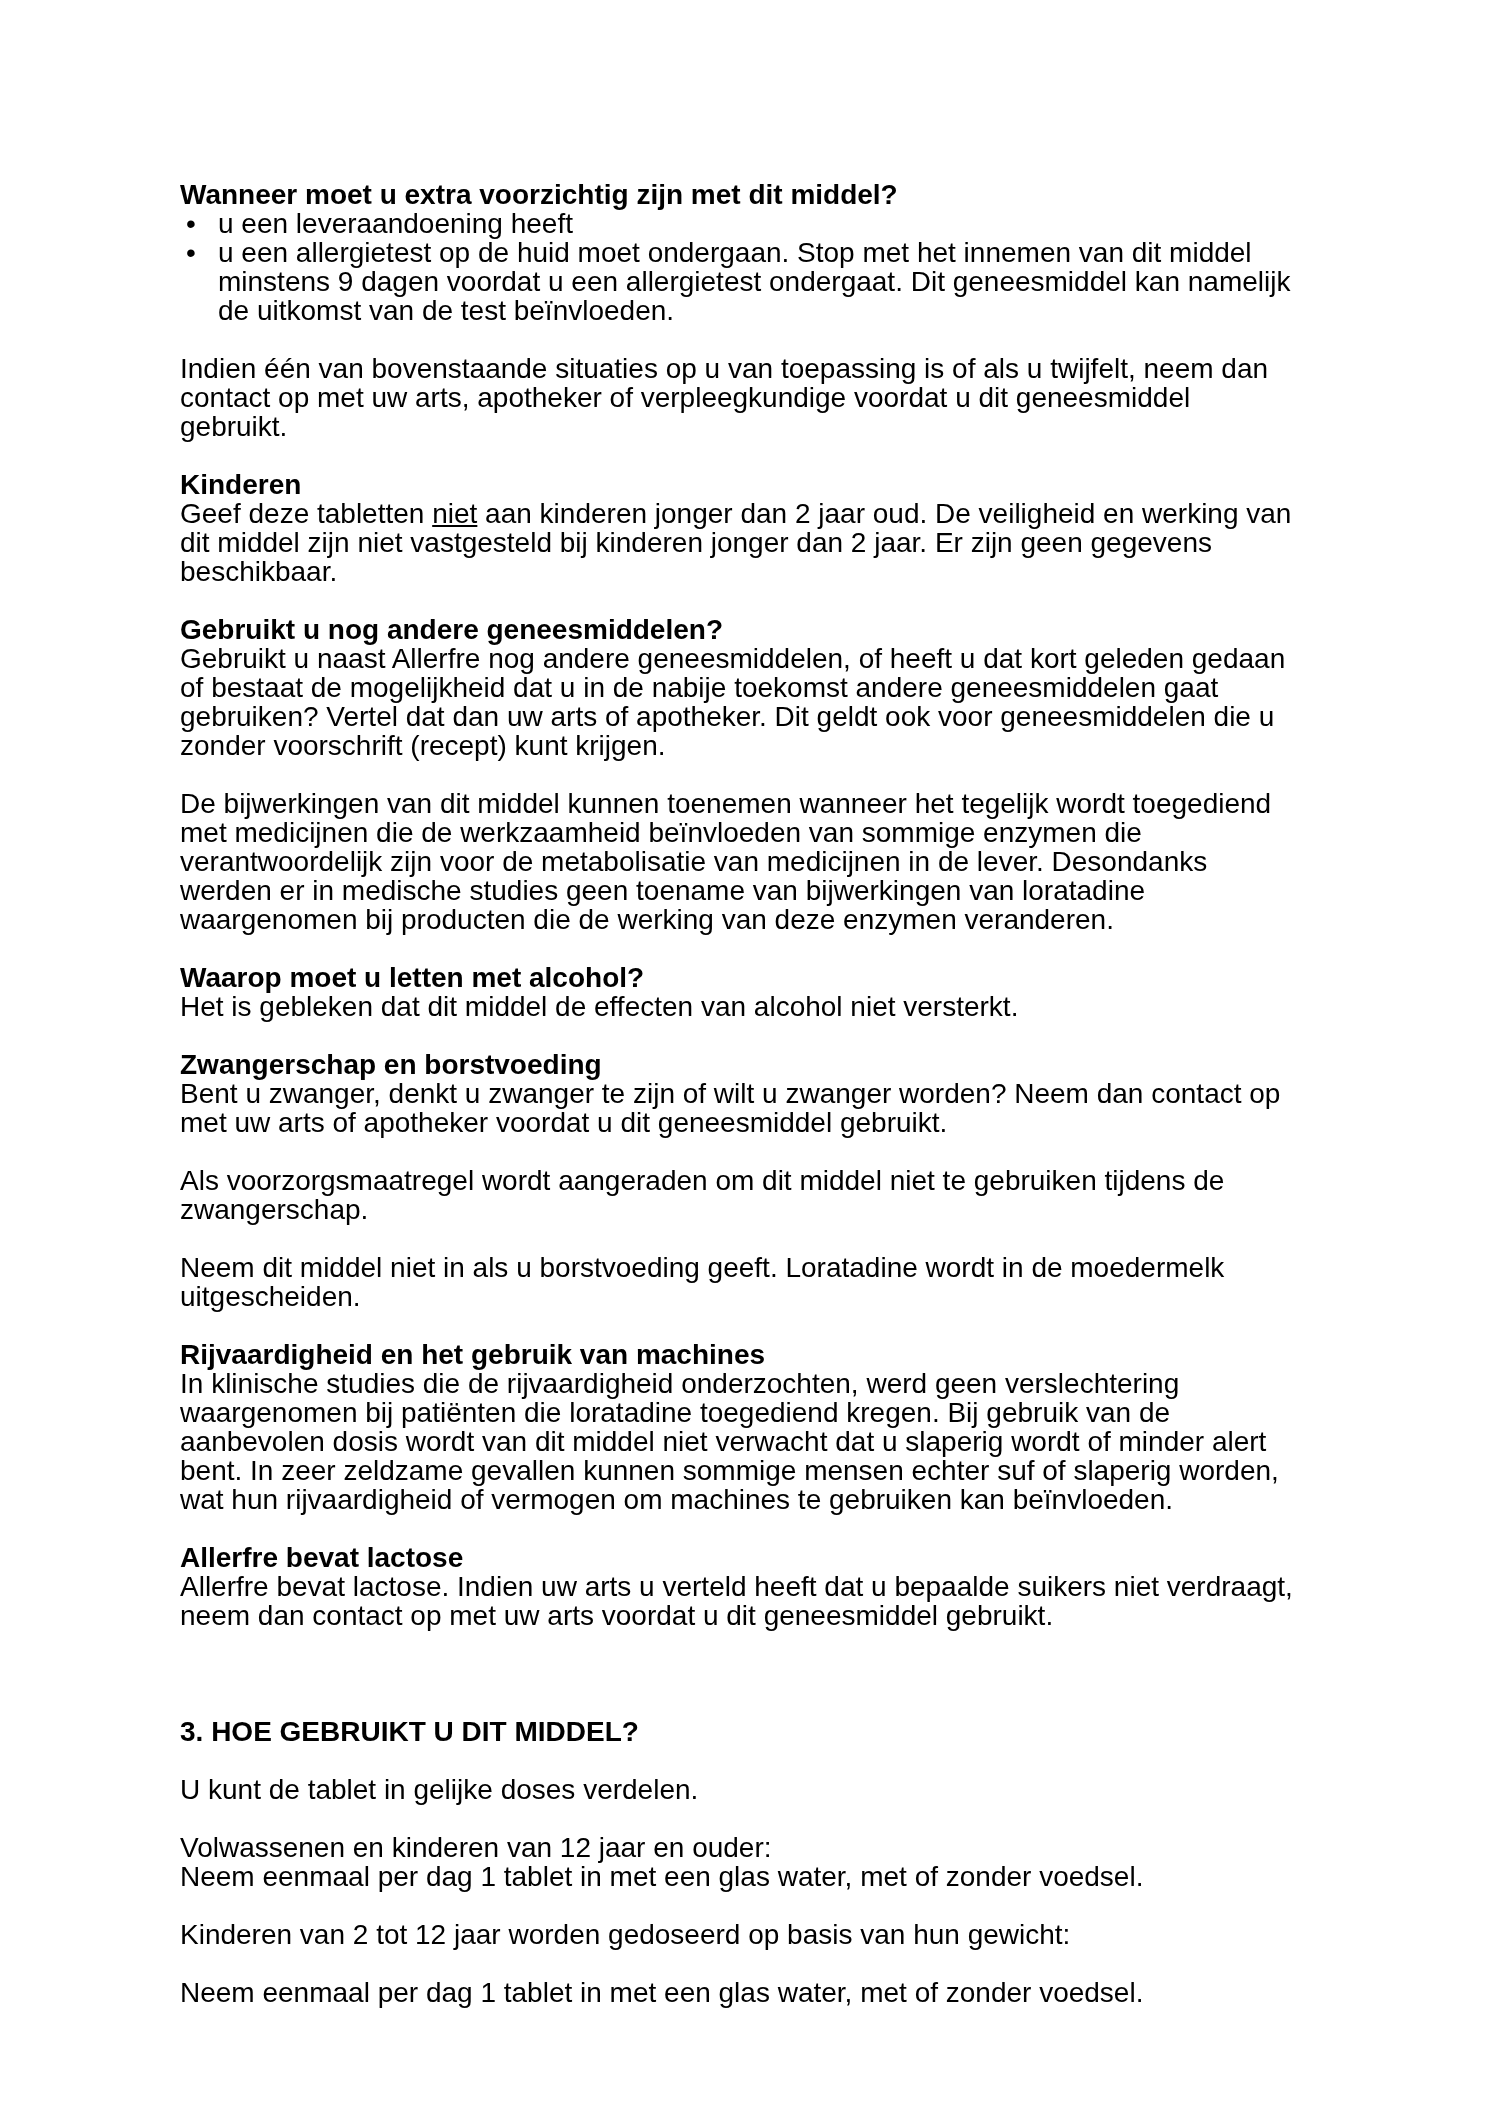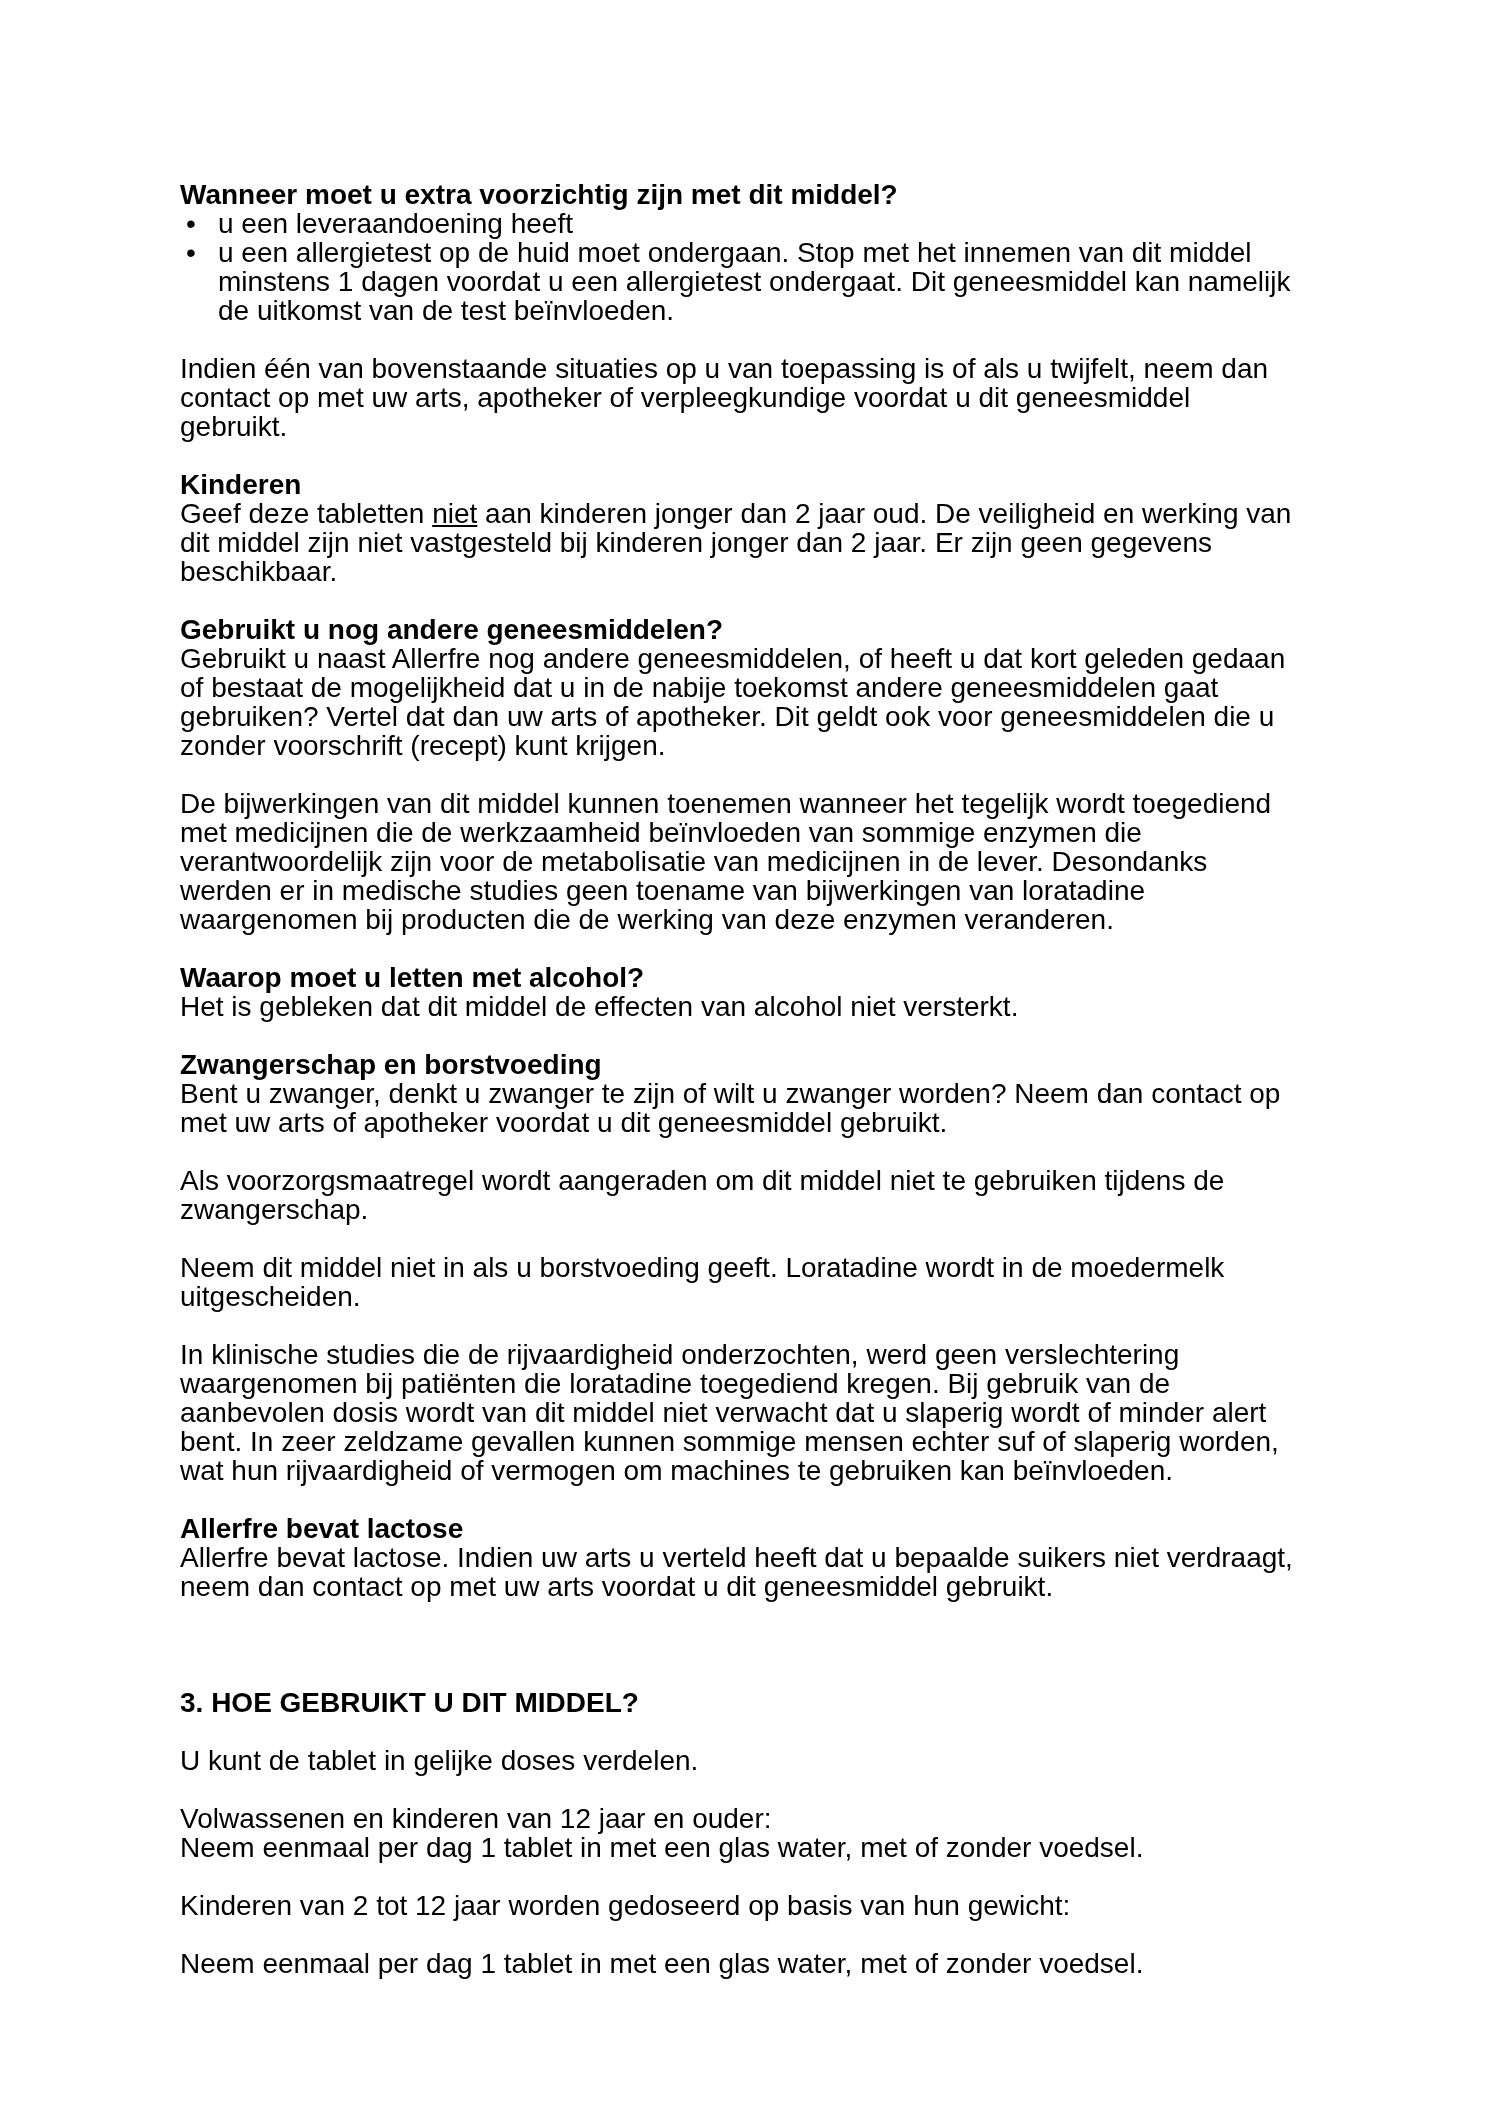--- a/index.html
+++ b/index.html
@@ -31,21 +31,21 @@
 </style>
 </head>
 <body>
 
 <div class="page">
   <div class="content">
 
     <h3>Wanneer moet u extra voorzichtig zijn met dit middel?</h3>
     <ul>
       <li><span class="bullet">•</span><span>u een leveraandoening heeft</span></li>
-      <li><span class="bullet">•</span><span>u een allergietest op de huid moet ondergaan. Stop met het innemen van dit middel minstens 1 dagen voordat u een allergietest ondergaat. Dit geneesmiddel kan namelijk de uitkomst van de test beïnvloeden.</span></li>
+      <li><span class="bullet">•</span><span>u een allergietest op de huid moet ondergaan. Stop met het innemen van dit middel minstens 9 dagen voordat u een allergietest ondergaat. Dit geneesmiddel kan namelijk de uitkomst van de test beïnvloeden.</span></li>
     </ul>
     <div class="blank"></div>
     <p>Indien één van bovenstaande situaties op u van toepassing is of als u twijfelt, neem dan contact op met uw arts, apotheker of verpleegkundige voordat u dit geneesmiddel gebruikt.</p>
 
     <div class="blank"></div>
     <h3>Kinderen</h3>
     <p><span>Geef deze tabletten </span><span class="u">niet</span><span> aan kinderen jonger dan 2 jaar oud. De veiligheid en werking van dit middel zijn niet vastgesteld bij kinderen jonger dan 2 jaar. Er zijn geen gegevens beschikbaar.</span></p>
 
     <div class="blank"></div>
     <h3>Gebruikt u nog andere geneesmiddelen?</h3>
@@ -59,20 +59,21 @@
 
     <div class="blank"></div>
     <h3>Zwangerschap en borstvoeding</h3>
     <p>Bent u zwanger, denkt u zwanger te zijn of wilt u zwanger worden? Neem dan contact op met uw arts of apotheker voordat u dit geneesmiddel gebruikt.</p>
     <div class="blank"></div>
     <p>Als voorzorgsmaatregel wordt aangeraden om dit middel niet te gebruiken tijdens de zwangerschap.</p>
     <div class="blank"></div>
     <p>Neem dit middel niet in als u borstvoeding geeft. Loratadine wordt in de moedermelk uitgescheiden.</p>
 
     <div class="blank"></div>
+    <h3>Rijvaardigheid en het gebruik van machines</h3>
     <p>In klinische studies die de rijvaardigheid onderzochten, werd geen verslechtering waargenomen bij patiënten die loratadine toegediend kregen. Bij gebruik van de aanbevolen dosis wordt van dit middel niet verwacht dat u slaperig wordt of minder alert bent. In zeer zeldzame gevallen kunnen sommige mensen echter suf of slaperig worden, wat hun rijvaardigheid of vermogen om machines te gebruiken kan beïnvloeden.</p>
 
     <div class="blank"></div>
     <h3>Allerfre bevat lactose</h3>
     <p>Allerfre bevat lactose. Indien uw arts u verteld heeft dat u bepaalde suikers niet verdraagt, neem dan contact op met uw arts voordat u dit geneesmiddel gebruikt.</p>
 
     <div class="blank2"></div>
     <div class="blank"></div>
     <h3>3. HOE GEBRUIKT U DIT MIDDEL?</h3>
     <div class="blank"></div>

